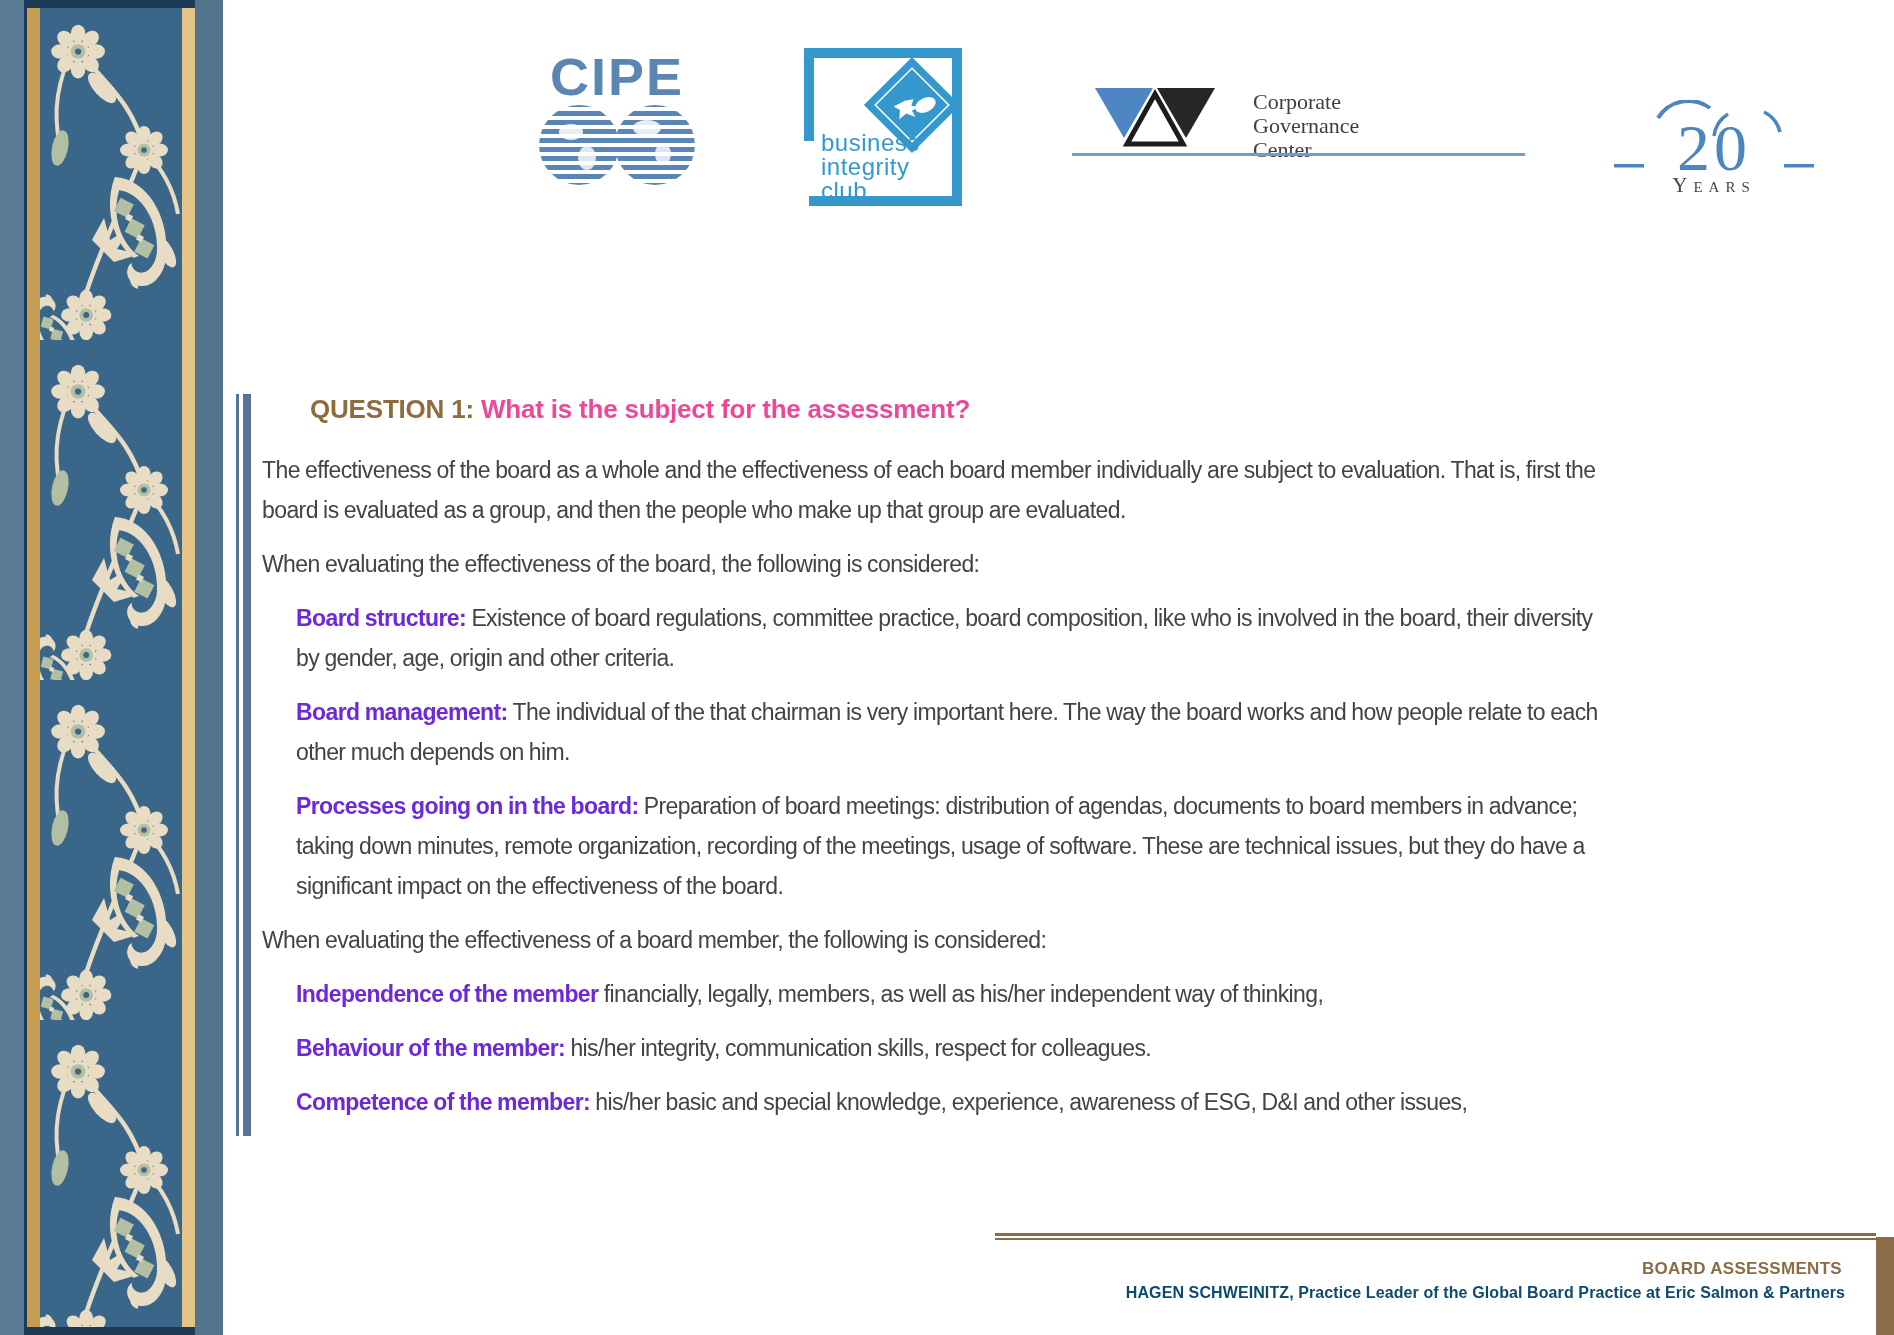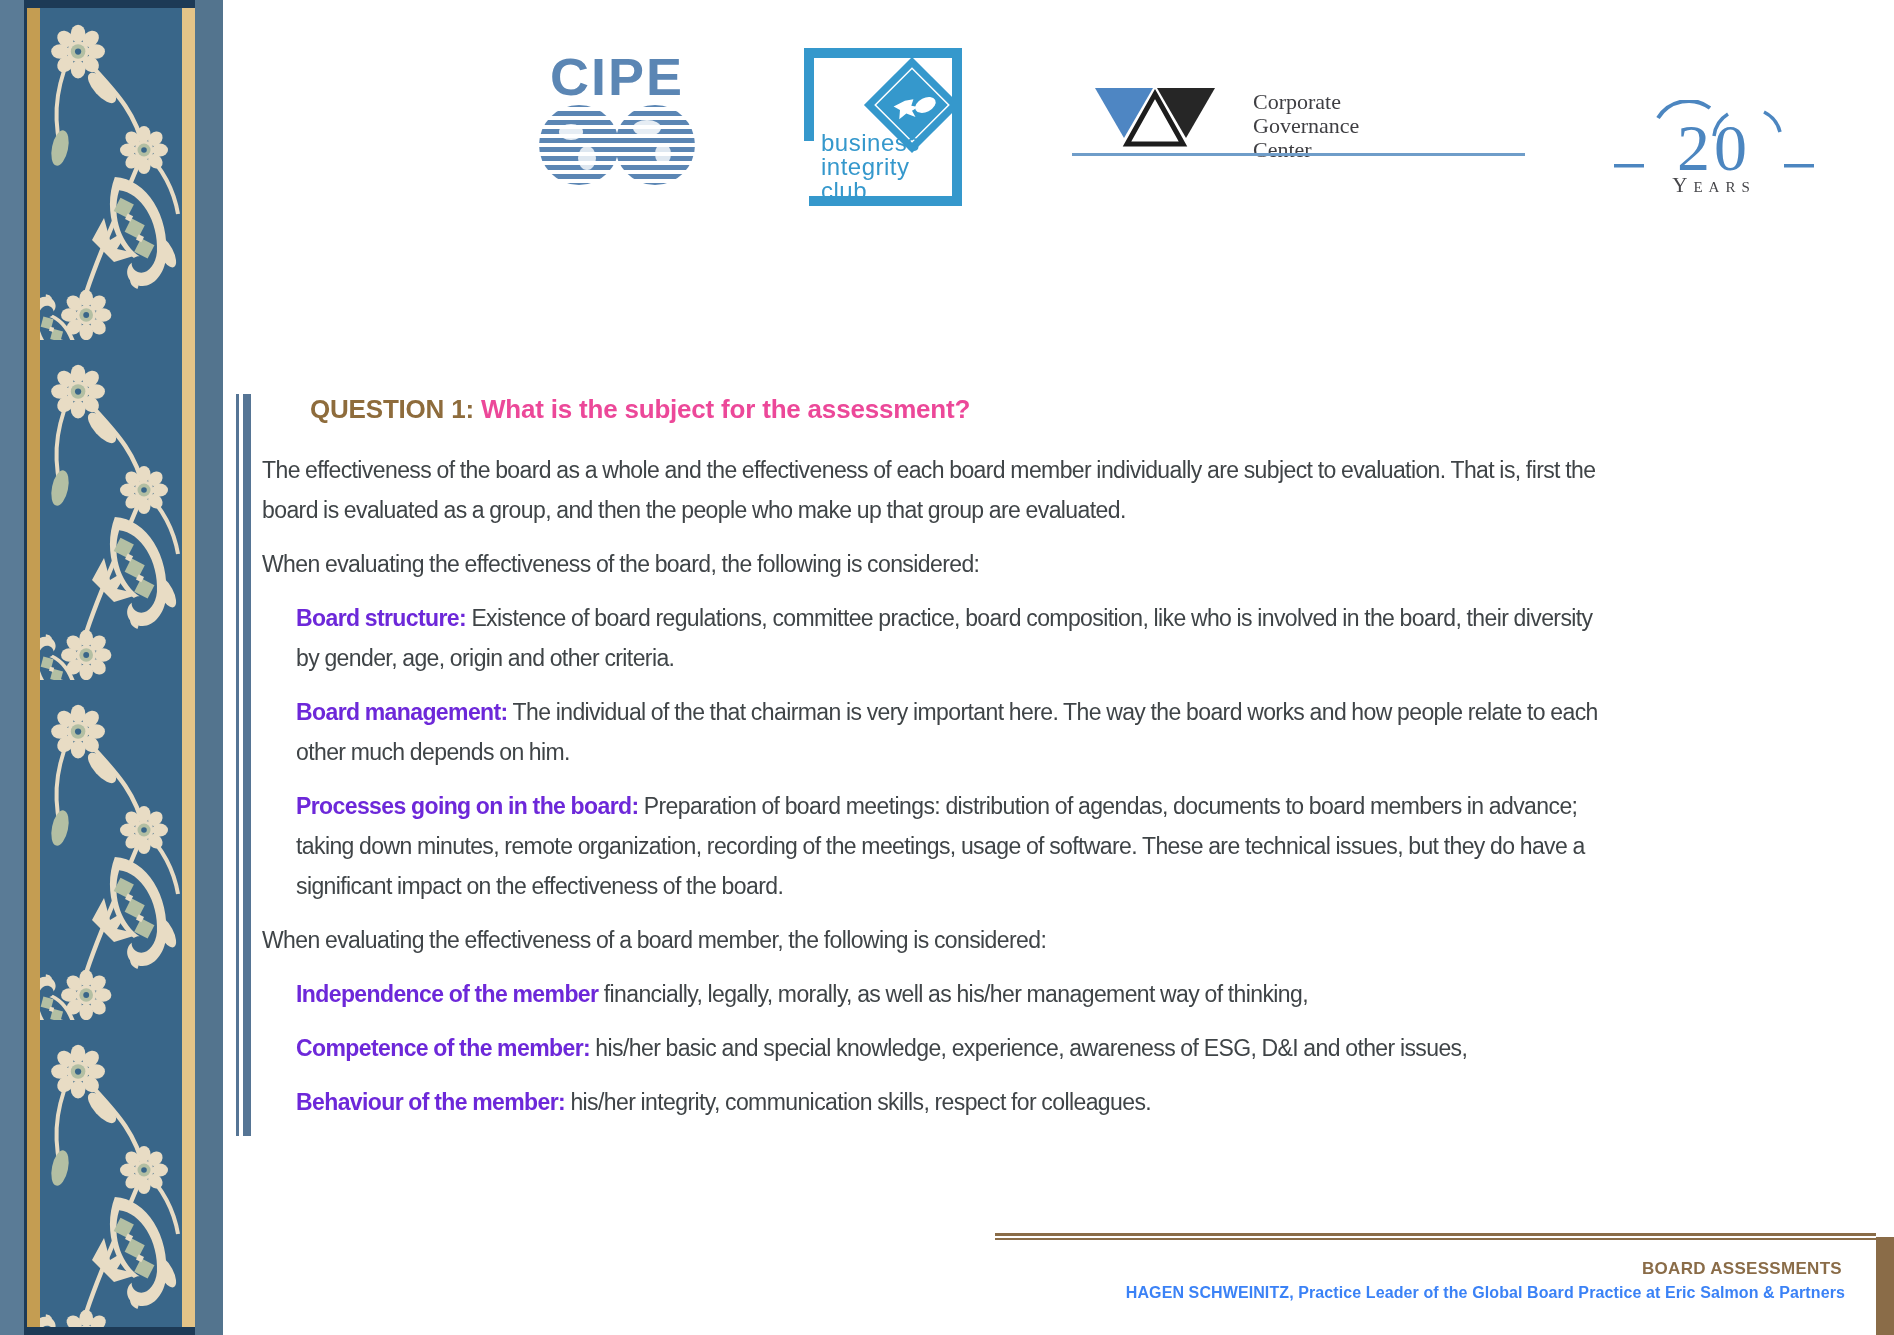--- a/index.html
+++ b/index.html
@@ -45,21 +45,21 @@
   .content p.indent{margin-left:34px;width:1306px;}
   .term{font-weight:bold;color:#6d28d9;}
 
   
   .footer-rule{position:absolute;left:995px;top:1233px;width:881px;height:2px;
                border-top:3px solid #8a6c48;border-bottom:2px solid #8a6c48;}
   .footer-bar{position:absolute;left:1876px;top:1237px;width:18px;height:98px;background:#8a6c48;}
   .footer-title{position:absolute;right:52px;top:1259px;font-size:17px;font-weight:bold;
                 color:#8a6c48;letter-spacing:.3px;}
   .footer-credit{position:absolute;right:49px;top:1284px;font-size:16px;font-weight:bold;
-                 color:#3b82f6;letter-spacing:.1px;}
+                 color:#0c4a6e;letter-spacing:.1px;}
 </style>
 </head>
 <body>
 
 <div class="slide">
 
   <div class="bstripe b-slate-l"></div>
   <div class="bstripe b-navy-l"></div>
   <div class="bstripe b-gold-l"></div>
   <div class="bstripe b-pattern">
@@ -180,23 +180,23 @@
 
   <div class="heading"><span class="q">QUESTION 1:</span><span class="t"> What is the subject for the assessment?</span></div>
 
   <div class="content">
     <p>The effectiveness of the board as a whole and the effectiveness of each board member individually are subject to evaluation. That is, first the board is evaluated as a group, and then the people who make up that group are evaluated.</p>
     <p>When evaluating the effectiveness of the board, the following is considered:</p>
     <p class="indent"><span class="term">Board structure:</span><span> Existence of board regulations, committee practice, board composition, like who is involved in the board, their diversity by gender, age, origin and other criteria.</span></p>
     <p class="indent"><span class="term">Board management:</span><span> The individual of the that chairman is very important here. The way the board works and how people relate to each other much depends on him.</span></p>
     <p class="indent"><span class="term">Processes going on in the board:</span><span> Preparation of board meetings: distribution of agendas, documents to board members in advance; taking down minutes, remote organization, recording of the meetings, usage of software. These are technical issues, but they do have a significant impact on the effectiveness of the board.</span></p>
     <p>When evaluating the effectiveness of a board member, the following is considered:</p>
-    <p class="indent"><span class="term">Independence of the member</span><span> financially, legally, morally, as well as his/her management way of thinking,</span></p>
+    <p class="indent"><span class="term">Independence of the member</span><span> financially, legally, members, as well as his/her independent way of thinking,</span></p>
+    <p class="indent"><span class="term">Behaviour of the member:</span><span> his/her integrity, communication skills, respect for colleagues.</span></p>
     <p class="indent"><span class="term">Competence of the member:</span><span> his/her basic and special knowledge, experience, awareness of ESG, D&amp;I and other issues,</span></p>
-    <p class="indent"><span class="term">Behaviour of the member:</span><span> his/her integrity, communication skills, respect for colleagues.</span></p>
   </div>
 
   <div class="footer-rule"></div>
   <div class="footer-bar"></div>
   <div class="footer-title">BOARD ASSESSMENTS</div>
   <div class="footer-credit">HAGEN SCHWEINITZ, Practice Leader of the Global Board Practice at Eric Salmon &amp; Partners</div>
 
 </div>
 
 </body></html>

